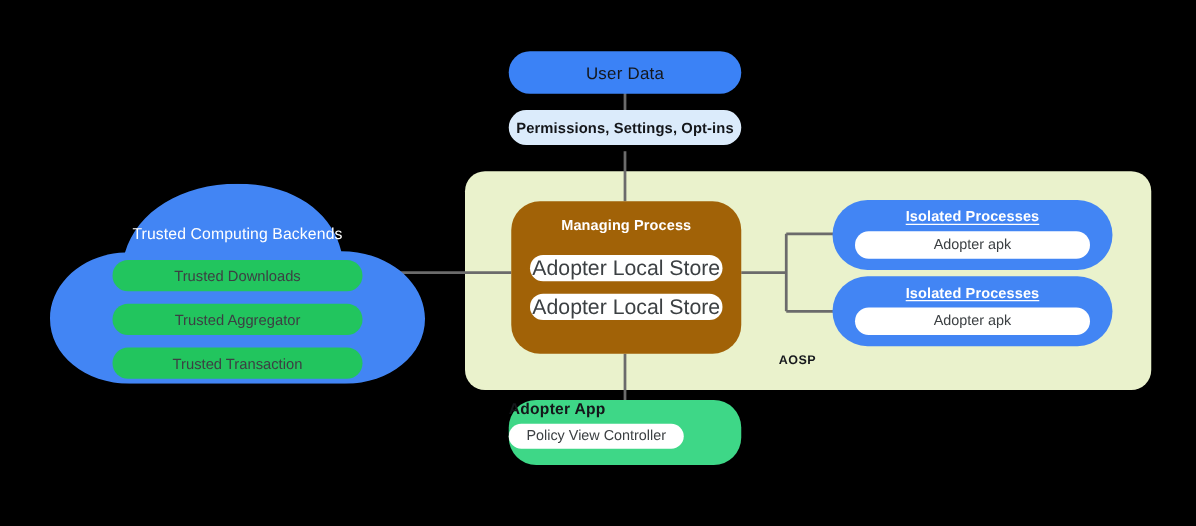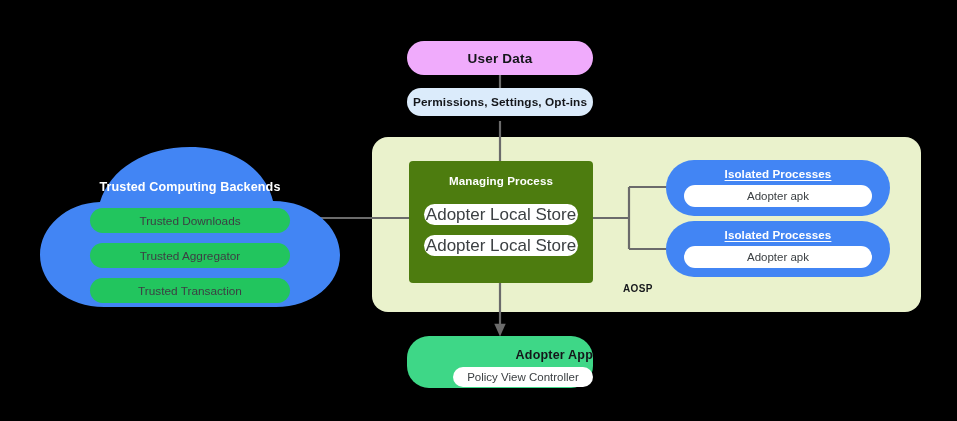--- a/index.html
+++ b/index.html
@@ -52,40 +52,40 @@
     display: flex;
     align-items: center;
     justify-content: center;
     box-sizing: border-box;
     border-radius: 999px;
     white-space: nowrap;
   }
 
   
   .green {
-    background: #f0abfc;
+    background: #3b82f6;
     color: #14161a;
-    font-weight: bold;
+    font-weight: normal;
   }
   #user-data-pill {
     left: 407px; top: 41px;
     width: 186px; height: 34px;
     font-size: 13.5px;
     letter-spacing: .2px;
   }
   #adopter-app-card {
-    left: 407px; top: 336px;
+    left: 407px; top: 320px;
     width: 186px; height: 52px;
     border-radius: 22px;
     background: #3ED787;
     display: flex;
     flex-direction: column;
-    align-items: flex-end;
-    box-sizing: border-box;
-    padding-top: 12px;
+    align-items: flex-start;
+    box-sizing: border-box;
+    padding-top: 0;
   }
   #adopter-app-title {
     font-size: 12.5px;
     font-weight: bold;
     color: #14161a;
     letter-spacing: .2px;
   }
   #surface-view-pill {
     margin-top: 5px;
     width: 140px; height: 20px;
@@ -103,22 +103,22 @@
     color: #14161a;
     font-size: 11.8px;
     font-weight: bold;
     letter-spacing: .1px;
   }
 
   
   #managing-process {
     left: 409px; top: 161px;
     width: 184px; height: 122px;
-    background: #4d7c0f;
-    border-radius: 4px;
+    background: #a16207;
+    border-radius: 23px;
     box-sizing: border-box;
     display: flex;
     flex-direction: column;
     align-items: center;
     padding-top: 13px;
   }
   #mp-title {
     color: #ffffff;
     font-weight: bold;
     font-size: 11.6px;
@@ -167,21 +167,21 @@
 
   
   #cloud-group { left: 40px; top: 147px; width: 300px; height: 160px; }
   #cloud-svg { position: absolute; left: 0; top: 0; }
   #cloud-title {
     position: absolute;
     left: 0; top: 33px;
     width: 300px;
     text-align: center;
     color: #ffffff;
-    font-weight: bold;
+    font-weight: normal;
     font-size: 12.6px;
     letter-spacing: .1px;
   }
   .cloud-pill {
     position: absolute;
     left: 50px;
     width: 200px; height: 25px;
     background: #22c55e;
     color: #3c4043;
     font-size: 11.8px;

